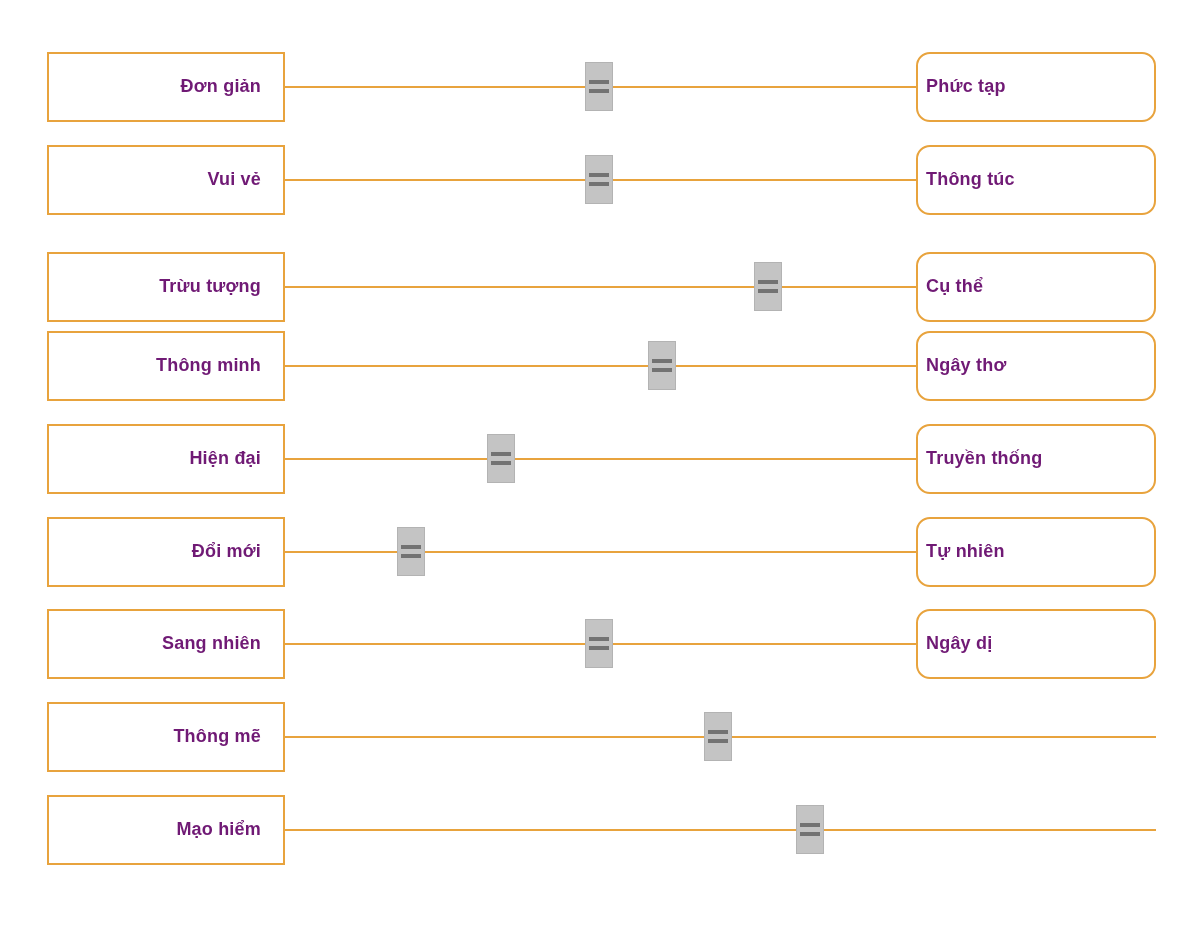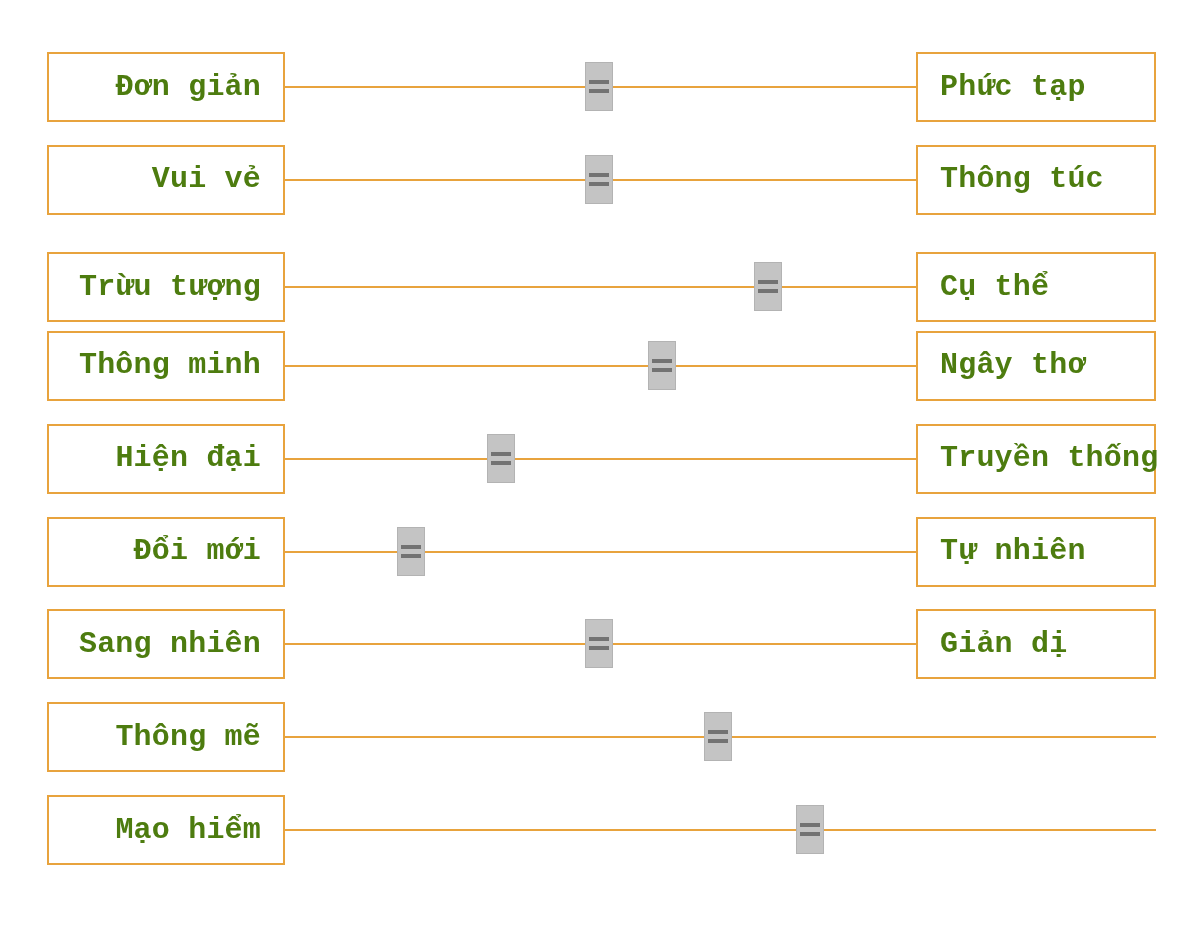--- a/index.html
+++ b/index.html
@@ -53,31 +53,31 @@
     left: 47px;
     width: 238px;
     justify-content: flex-end;
     padding-right: 22px;
   }
 
   .pole-box.right-pole {
     left: 916px;
     width: 240px;
     justify-content: flex-start;
-    padding-left: 22px;
+    padding-left: 8px;
+    border-radius: 14px;
   }
 
   .pole-label {
-    color: #4d7c0f;
-    font-size: 30px;
+    color: #701a75;
+    font-size: 18px;
     font-weight: bold;
     letter-spacing: 0.2px;
     line-height: 1.1;
     white-space: nowrap;
-    font-family: Liberation Mono, monospace;
   }
 
   .slider-handle {
     position: absolute;
     top: 10px;
     width: 28px;
     height: 49px;
     margin-left: -14px;
     background: #C4C4C4;
     border: 1px solid #B3B3B3;
@@ -176,21 +176,21 @@
         <span class="grip-bar"></span>
         <span class="grip-bar"></span>
       </div>
     </div>
     <div class="scale-row" style="top: 609.4px;">
       <div class="connector-track"></div>
       <div class="pole-box left-pole">
         <span class="pole-label">Sang nhiên</span>
       </div>
       <div class="pole-box right-pole">
-        <span class="pole-label">Giản dị</span>
+        <span class="pole-label">Ngây dị</span>
       </div>
       <div class="slider-handle" style="left: 599px;">
         <span class="grip-bar"></span>
         <span class="grip-bar"></span>
       </div>
     </div>
     <div class="scale-row" style="top: 702.3px;">
       <div class="connector-track"></div>
       <div class="pole-box left-pole">
         <span class="pole-label">Thông mẽ</span>

